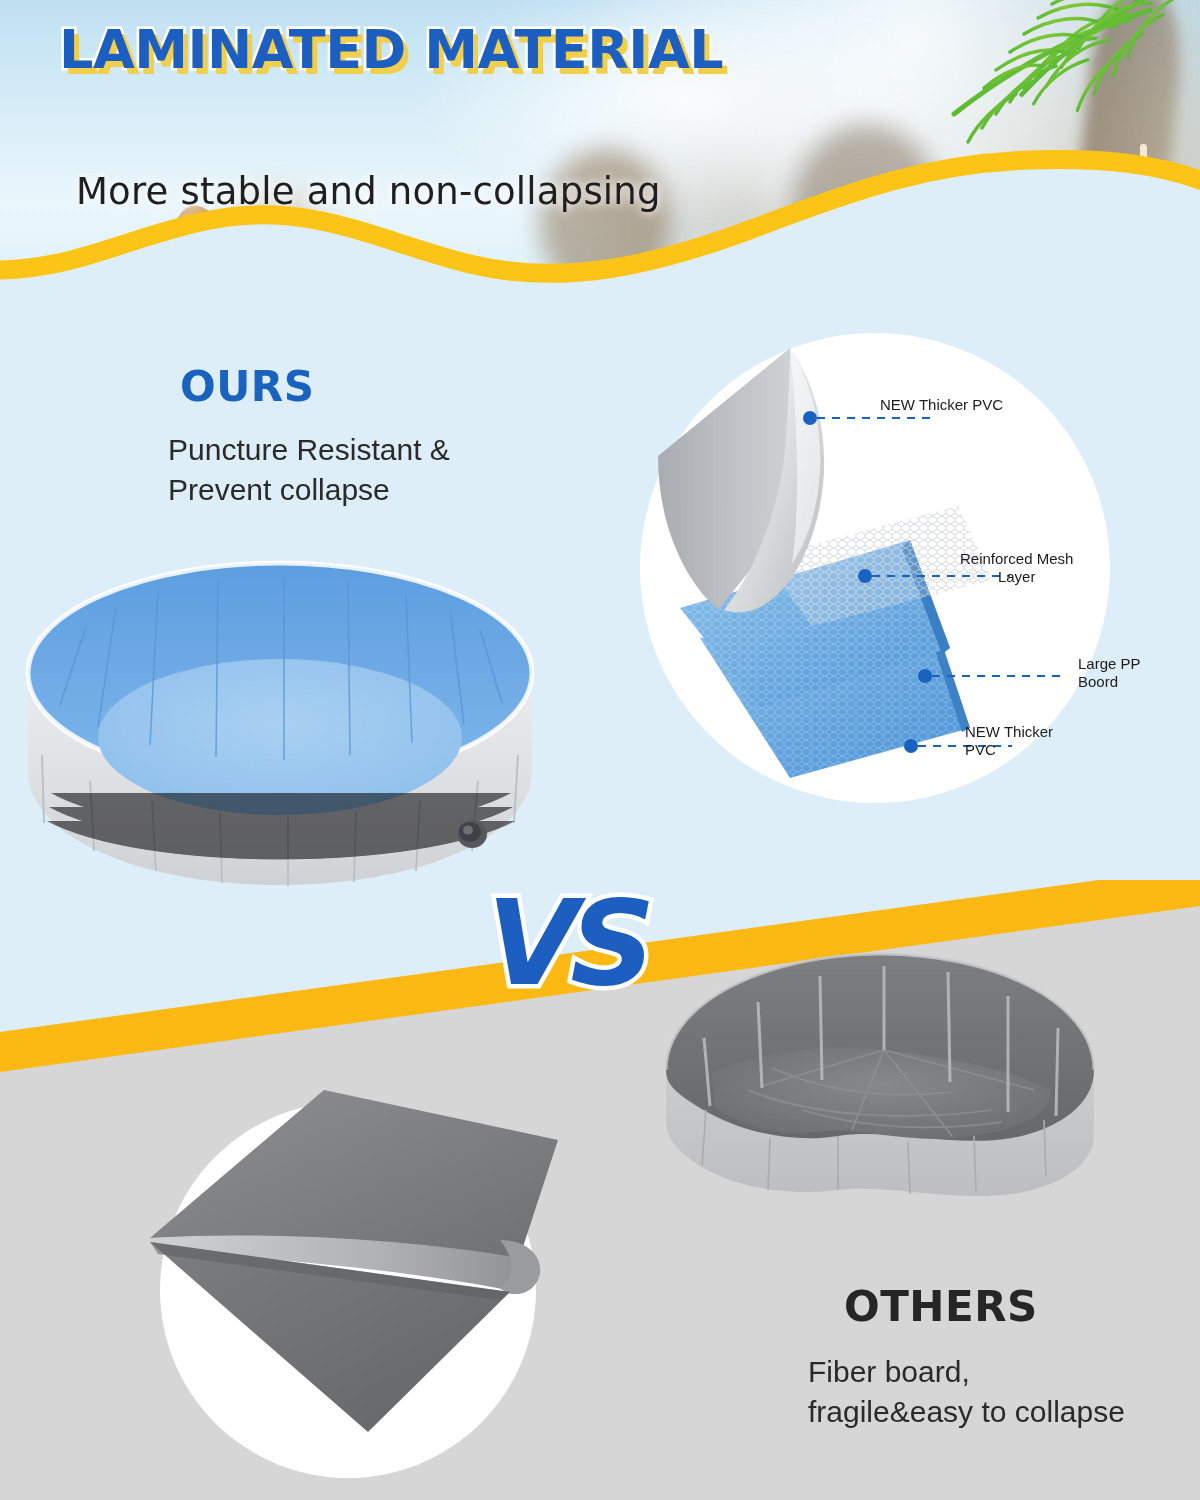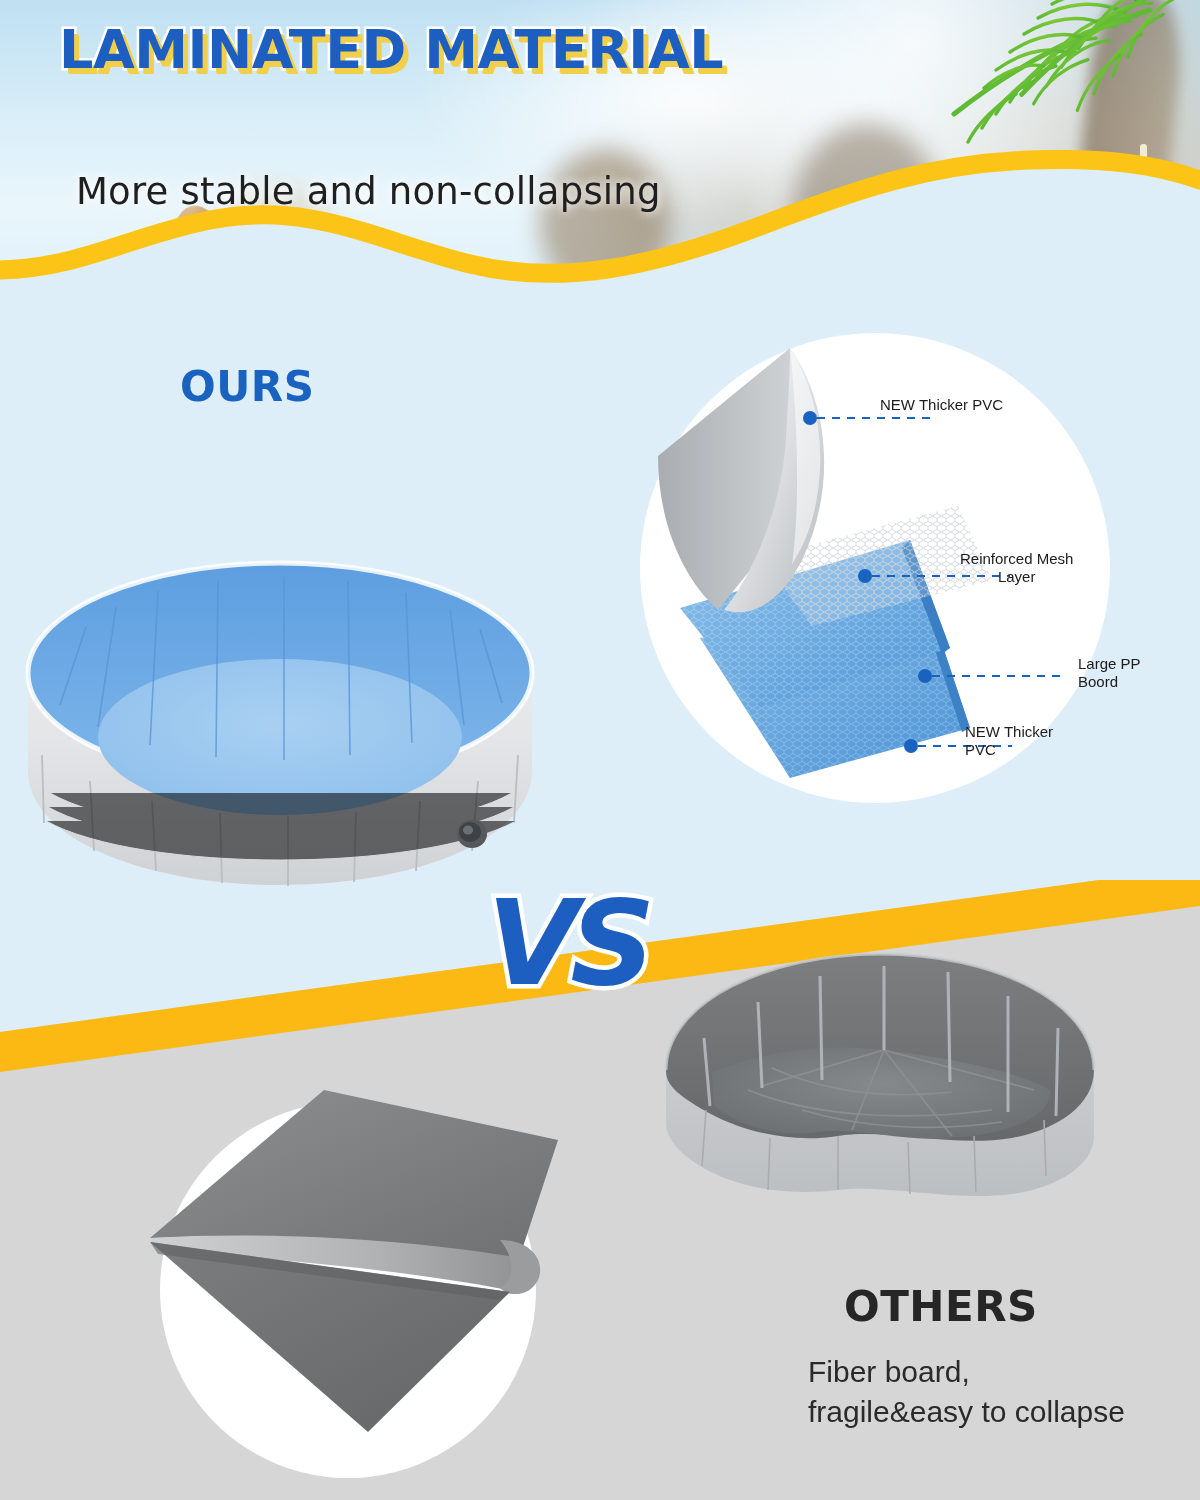--- a/index.html
+++ b/index.html
@@ -302,20 +302,21 @@
       </g>
 
       <g>
         <ellipse cx="452" cy="279" rx="15" ry="14" fill="#55595c"></ellipse>
         <ellipse cx="450" cy="277" rx="11" ry="10" fill="#3e4246"></ellipse>
         <ellipse cx="448" cy="275" rx="5" ry="4.5" fill="#6b7074"></ellipse>
       </g>
     </svg>
 
     <div class="ours-title">OURS</div>
+    <div class="ours-body">Puncture Resistant &amp; Prevent collapse</div>
 
     <svg class="layer-circle" viewBox="0 0 470 520">
       <defs>
         <linearGradient id="pvcTop" x1="0" y1="0" x2="1" y2="1">
           <stop offset="0%" stop-color="#ffffff"></stop>
           <stop offset="40%" stop-color="#e4e6e8"></stop>
           <stop offset="100%" stop-color="#b6babd"></stop>
         </linearGradient>
         <linearGradient id="pvcSide" x1="0" y1="0" x2="1" y2="0">
           <stop offset="0%" stop-color="#a9adb1"></stop>

